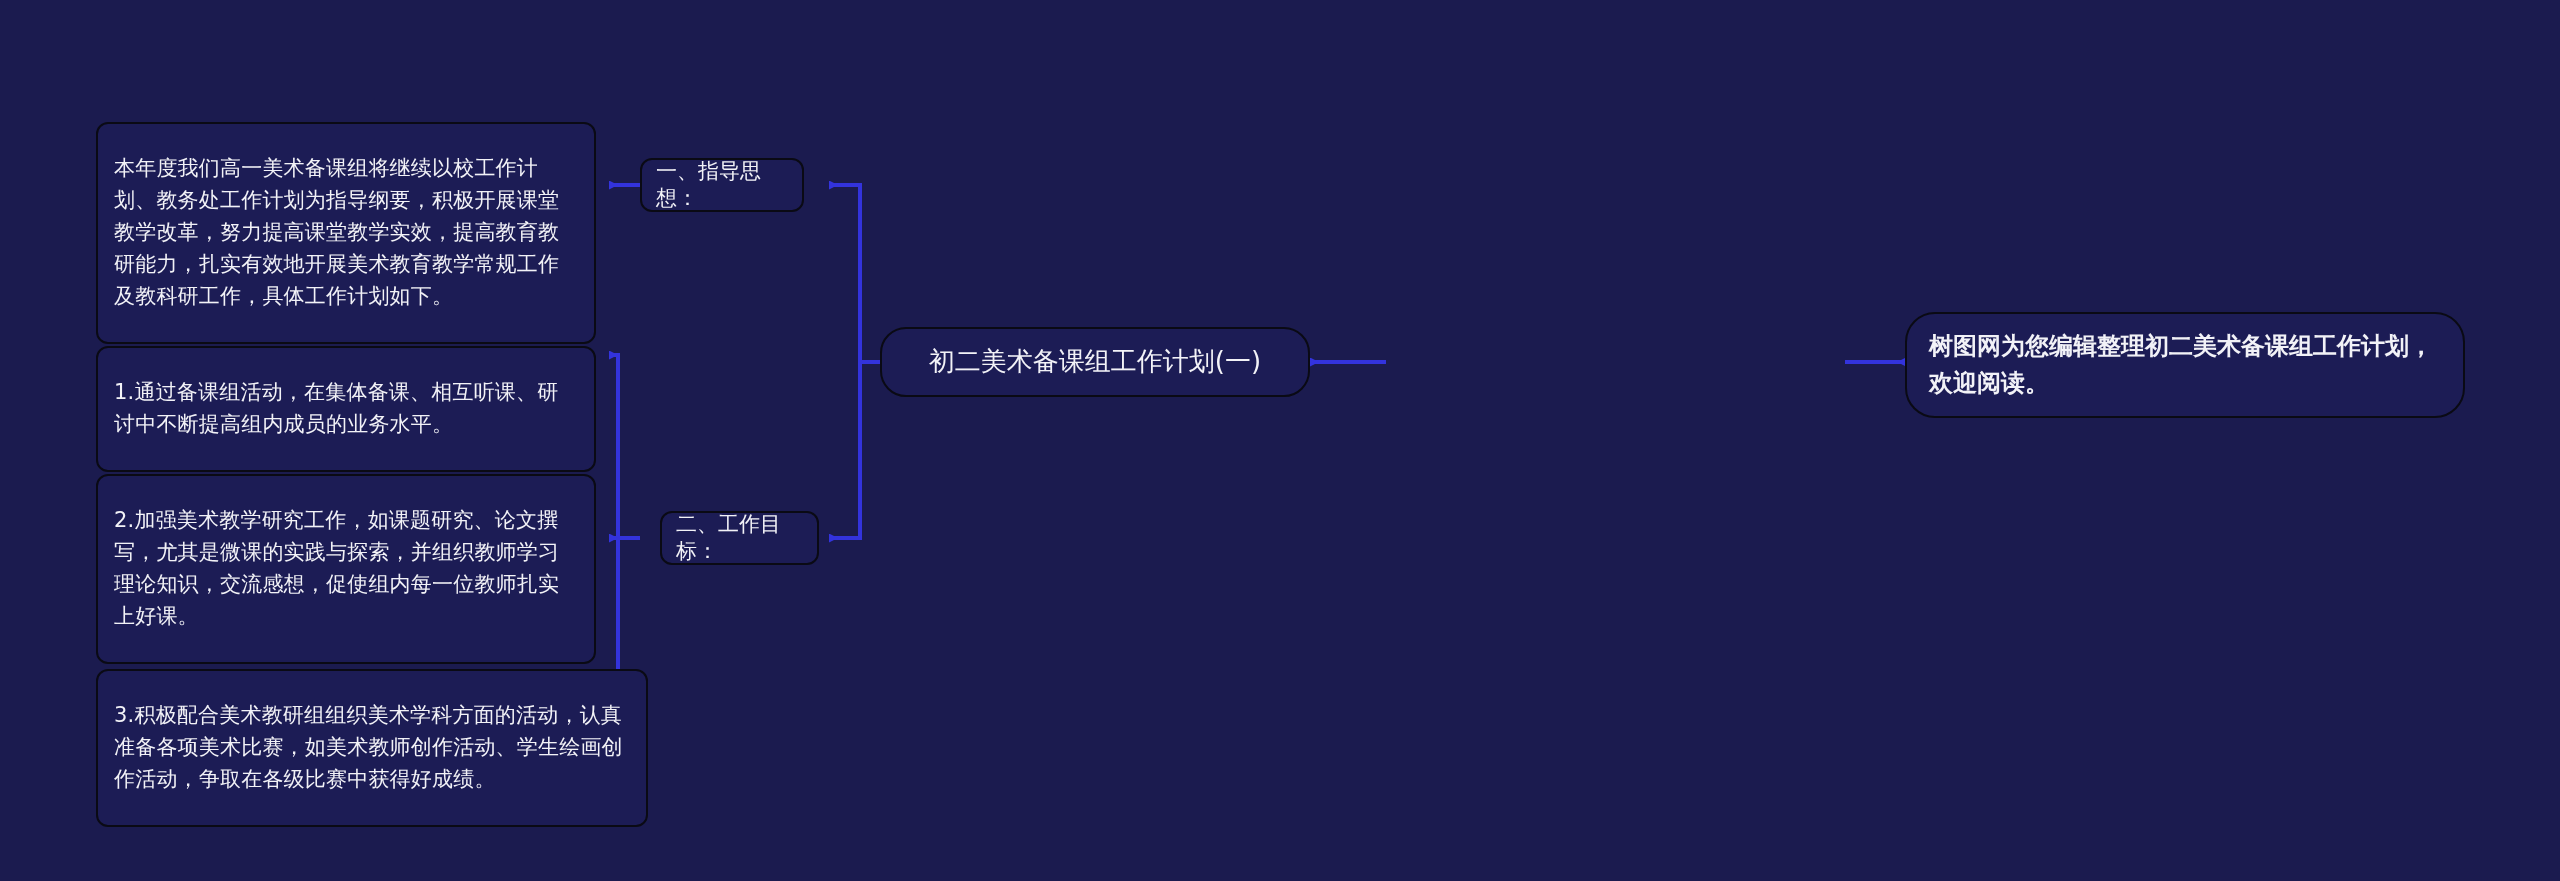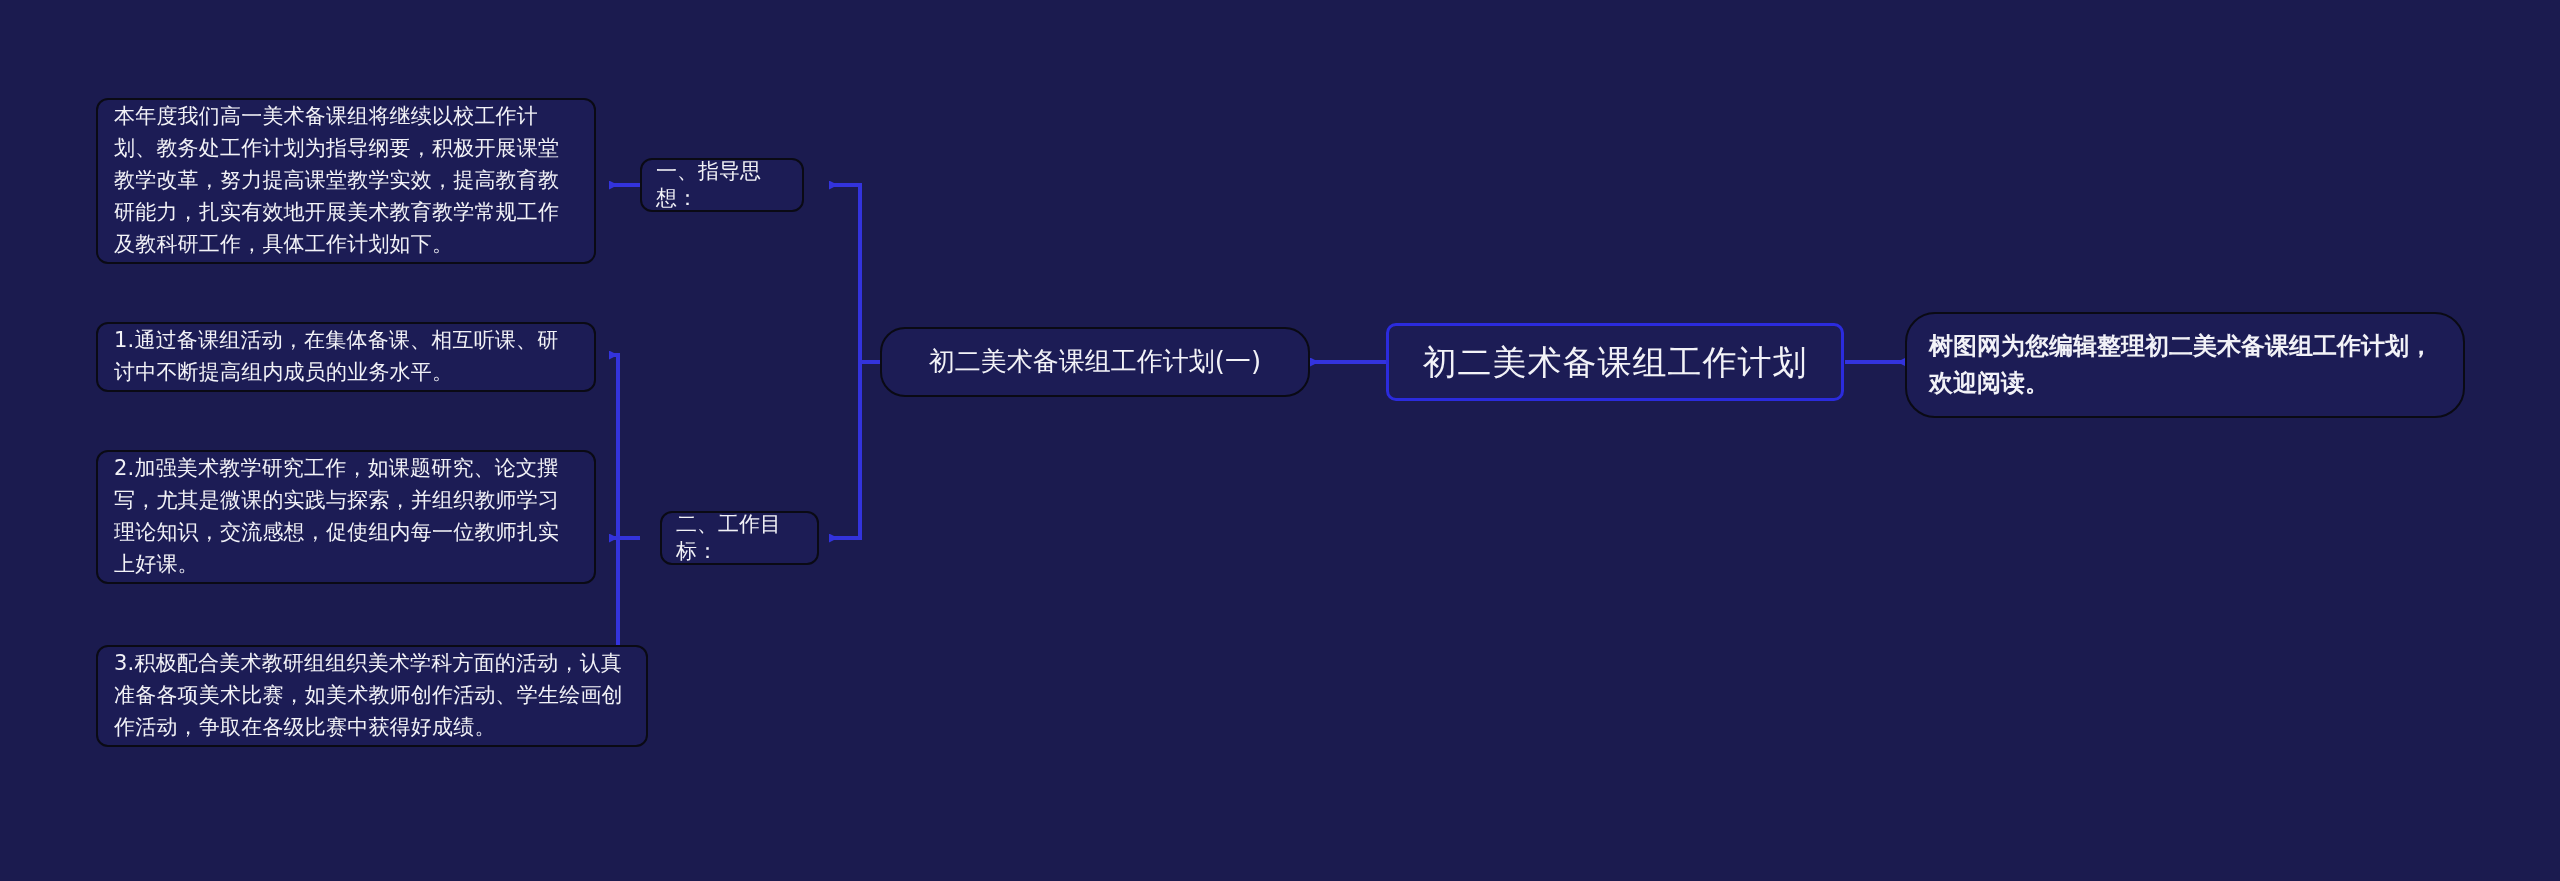--- a/index.html
+++ b/index.html
@@ -25,25 +25,26 @@
   }
   .node .txt{
     display:block;
     width:100%;
     white-space:pre-wrap;
     word-break:break-all;
   }
 
   
   .leaf{
-    padding:1px 16px;
+    padding:29px 16px;
     font-size:21px;
     line-height:1.52;
     letter-spacing:.2px;
     border-radius:12px;
+    margin-top:24px;
   }
 
   
   .label-node{
     padding:10px 14px;
     font-size:21px;
     line-height:1.3;
     border-radius:12px;
     justify-content:flex-start;
   }
@@ -134,25 +135,22 @@
   </div>
 
   <div class="node label-node" style="left:640px;top:158px;width:164px;height:54px;">
     <span class="txt">一、指导思想：</span>
   </div>
 
   <div class="node label-node" style="left:660px;top:511px;width:159px;height:54px;">
     <span class="txt">二、工作目标：</span>
   </div>
 
-  <div class="node sub-title" style="left:880px;top:327px;width:430px;height:70px;border-radius:25px;">
+  <div class="node sub-title" style="left:880px;top:327px;width:430px;height:70px;">
     <span class="txt">初二美术备课组工作计划(一)</span>
   </div>
 
-  <div class="node root" style="left:1386px;top:323px;width:458px;height:78px;">
-    <span class="txt">初二美术备课组工作计划</span>
-  </div>
 
   <div class="node desc" style="left:1905px;top:312px;width:560px;">
     <span class="txt">树图网为您编辑整理初二美术备课组工作计划，欢迎阅读。</span>
   </div>
 
 </div>
 
 </body></html>

